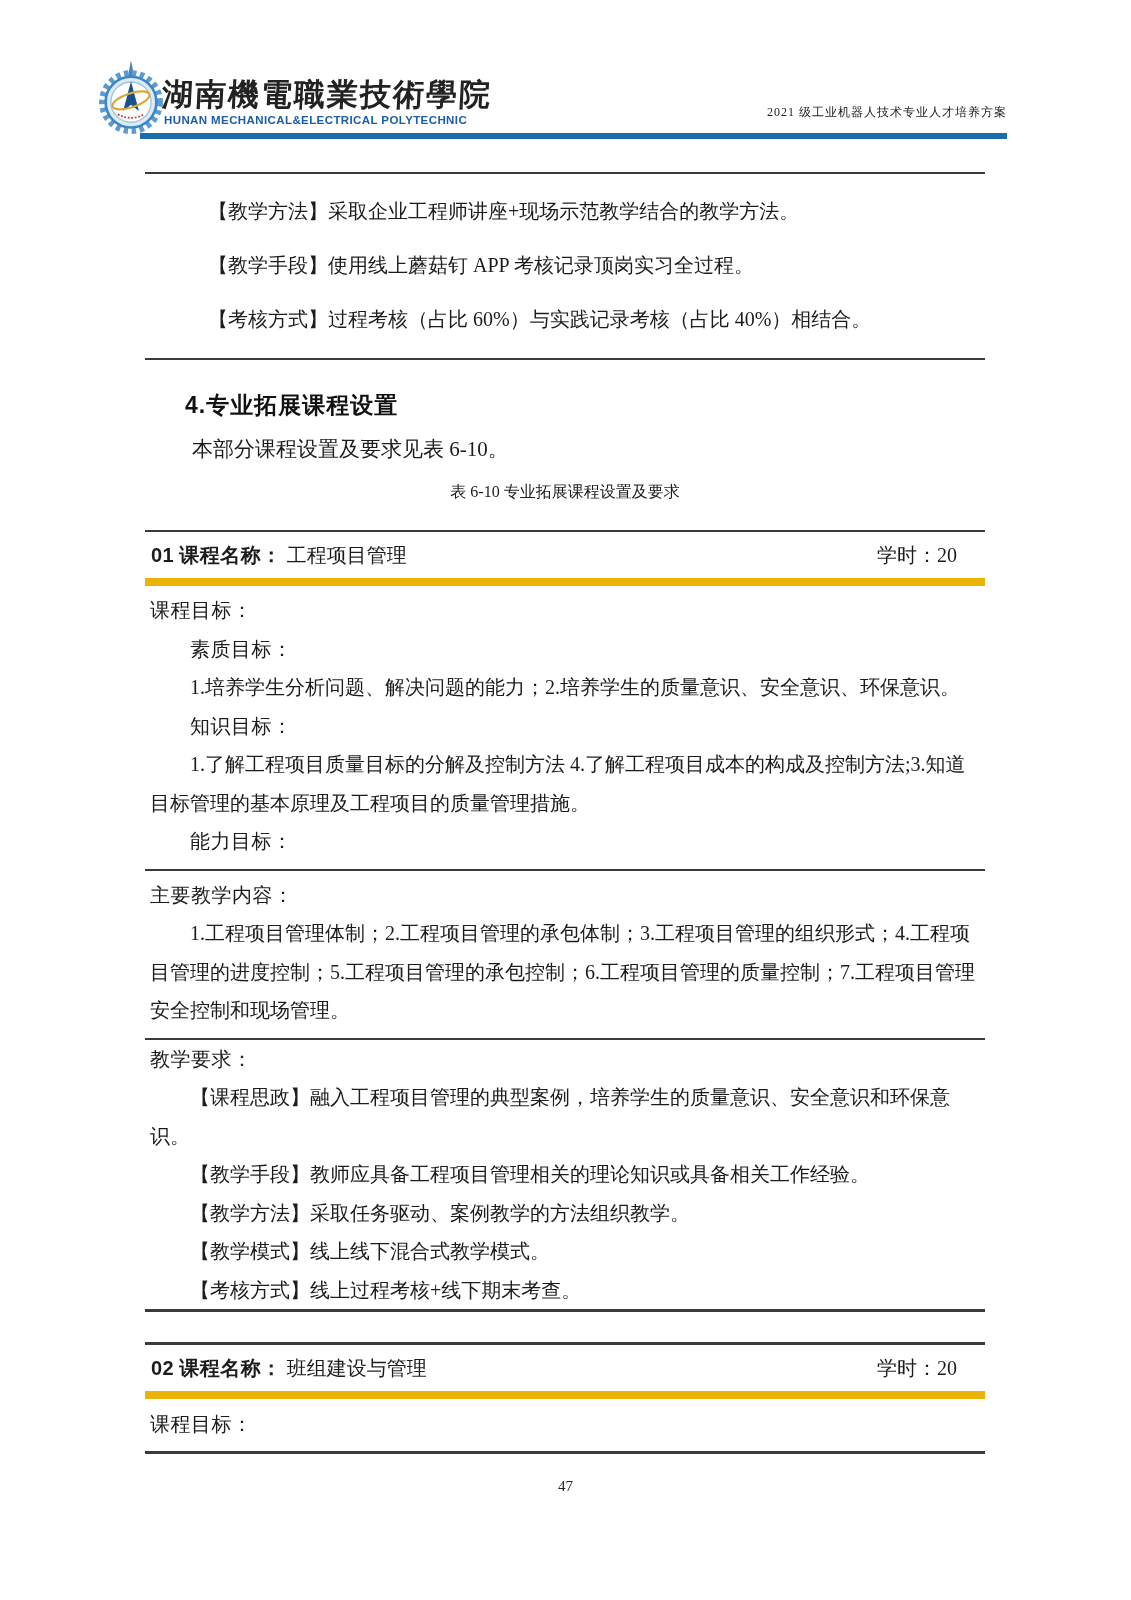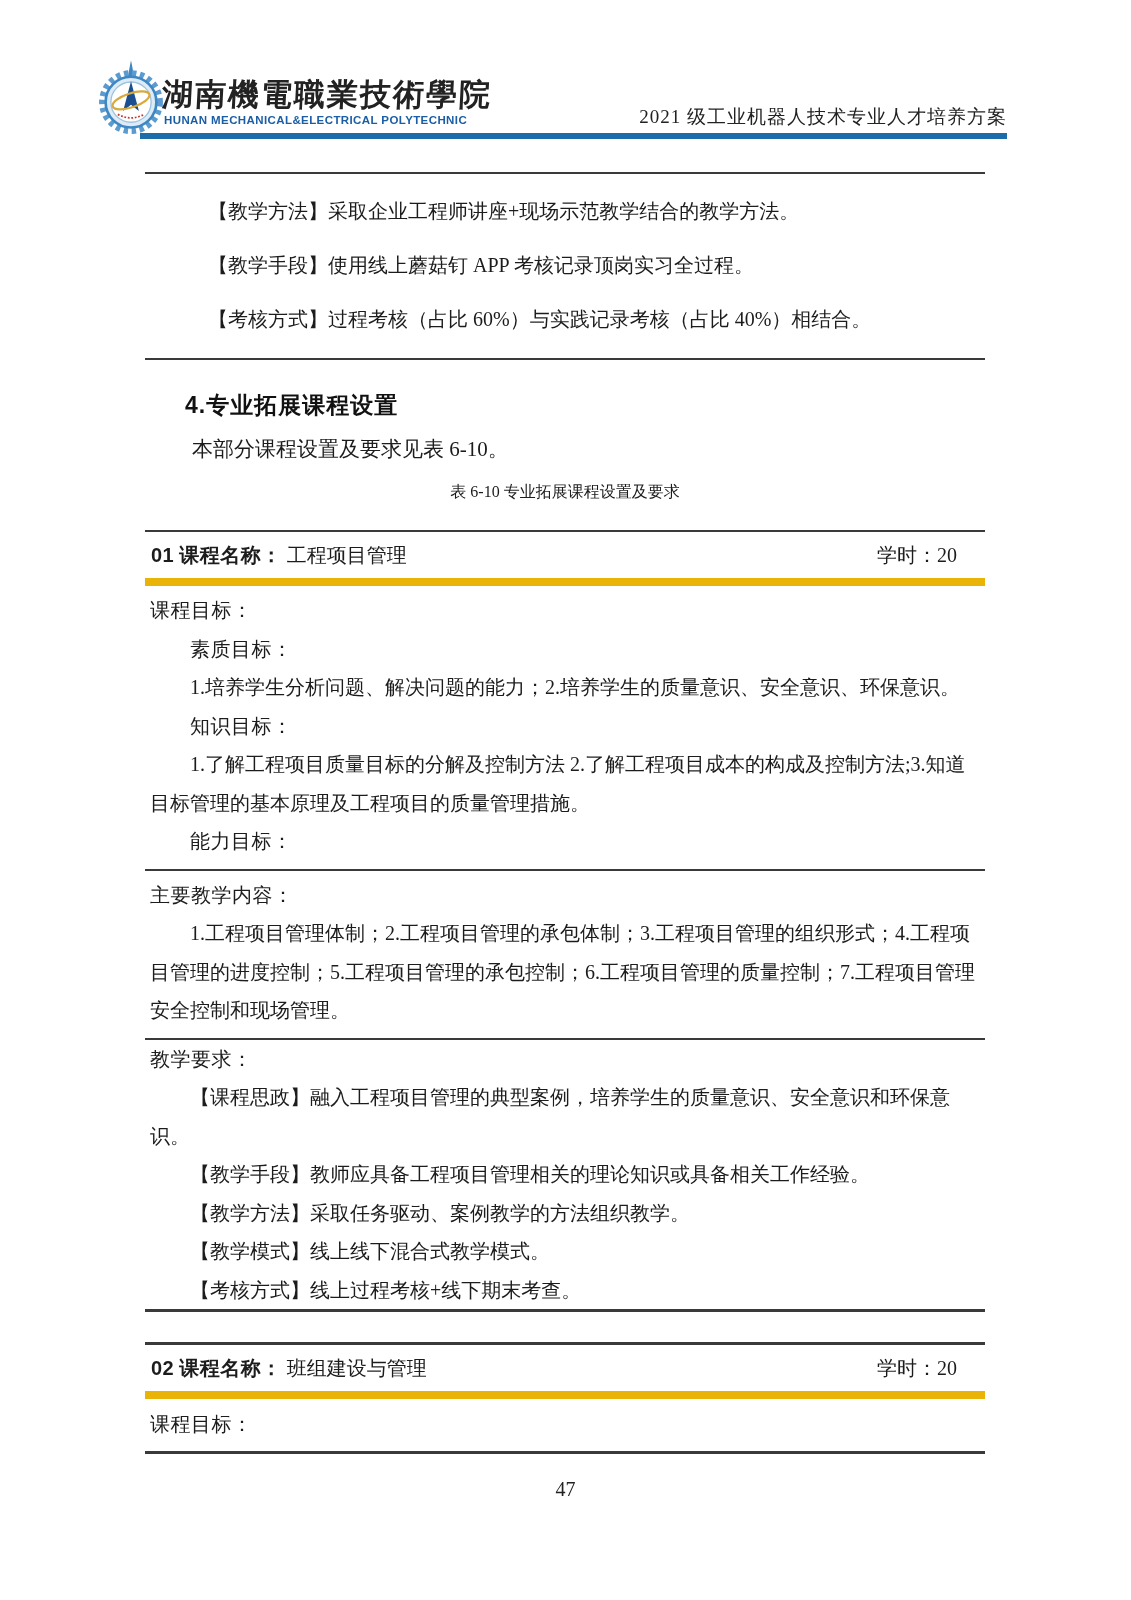--- a/index.html
+++ b/index.html
@@ -20,21 +20,21 @@
     font-family:"Liberation Serif","DejaVu Serif",serif;
   }
   .logo-en{
     position:absolute;left:164px;top:114px;
     font-size:11.5px;font-weight:700;letter-spacing:0.4px;
     color:#1b5ea6;
     font-family:"Liberation Sans","DejaVu Sans",sans-serif;
   }
   .doc-title{
     position:absolute;right:124px;top:104px;
-    font-size:19px;color:#222;letter-spacing:1px;
+    font-size:12px;color:#222;letter-spacing:1px;
   }
   .header-rule{
     position:absolute;left:140px;top:133px;
     width:867px;height:6px;background:#1b6ca8;
   }
   
   .content{position:absolute;left:145px;top:172px;width:840px;}
   
   .topbox{
     border-top:2px solid #3a3a3a;border-bottom:2px solid #3a3a3a;
@@ -64,21 +64,21 @@
   .course-row .hours{padding-right:22px;}
   .tsec{padding:5px 5px 8px 5px;border-bottom:2px solid #3a3a3a;font-size:20px;}
   .tsec.last{border-bottom:3px solid #3a3a3a;padding:0 5px;}
   .tsec p{margin:0;line-height:38.5px;}
   .pt{font-weight:400;font-family:"Liberation Sans","DejaVu Sans",sans-serif;letter-spacing:0.5px;}
   .ind{text-indent:2em;}
   .goalrow{padding:11px 5px 13px 5px;font-size:20px;border-bottom:3px solid #3a3a3a;}
   .goalrow p{margin:0;line-height:28px;}
   .page-number{
     position:absolute;left:0;top:1478px;width:100%;
-    text-align:center;font-size:20px;color:#222;
+    text-align:center;font-size:15px;color:#222;
   }
 </style>
 </head>
 <body>
 
 <div class="page">
 
   <svg class="logo-emblem" viewBox="0 0 80 86" xmlns="http://www.w3.org/2000/svg">
     <path d="M40 2 L36.5 20 L43.5 20 Z" fill="#3e87c3"></path>
     <circle cx="40" cy="50" r="33" fill="none" stroke="#5b9bd0" stroke-width="7" stroke-dasharray="5 4.2"></circle>
@@ -115,21 +115,21 @@
         <div class="hours">
           <span>学时：</span><span>20</span>
         </div>
       </div>
 
       <div class="tsec">
         <p class="pt">课程目标：</p>
         <p class="pt ind">素质目标：</p>
         <p class="ind">1.培养学生分析问题、解决问题的能力；2.培养学生的质量意识、安全意识、环保意识。</p>
         <p class="pt ind">知识目标：</p>
-        <p class="ind">1.了解工程项目质量目标的分解及控制方法 2.了解工程项目成本的构成及控制方法;3.知道目标管理的基本原理及工程项目的质量管理措施。</p>
+        <p class="ind">1.了解工程项目质量目标的分解及控制方法 4.了解工程项目成本的构成及控制方法;3.知道目标管理的基本原理及工程项目的质量管理措施。</p>
         <p class="pt ind">能力目标：</p>
       </div>
 
       <div class="tsec">
         <p class="pt">主要教学内容：</p>
         <p class="ind">1.工程项目管理体制；2.工程项目管理的承包体制；3.工程项目管理的组织形式；4.工程项目管理的进度控制；5.工程项目管理的承包控制；6.工程项目管理的质量控制；7.工程项目管理安全控制和现场管理。</p>
       </div>
 
       <div class="tsec last">
         <p class="pt">教学要求：</p>

